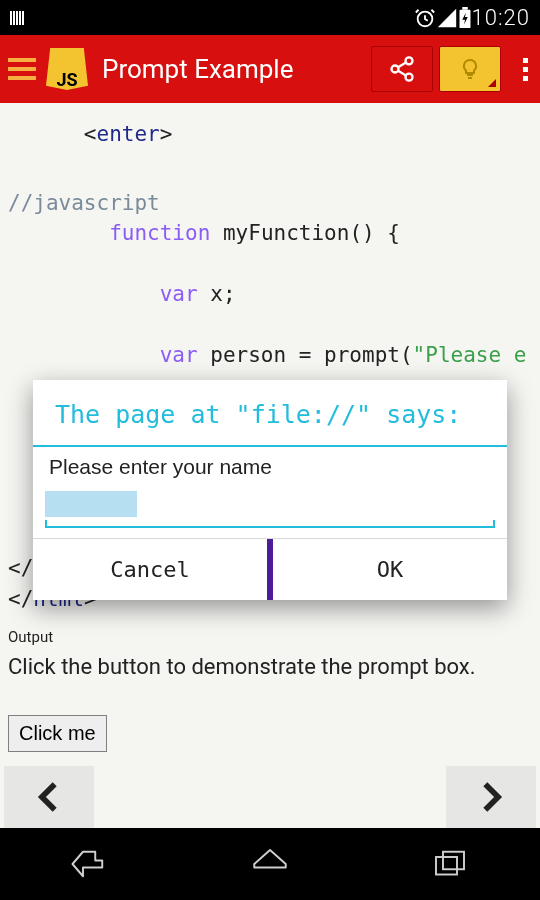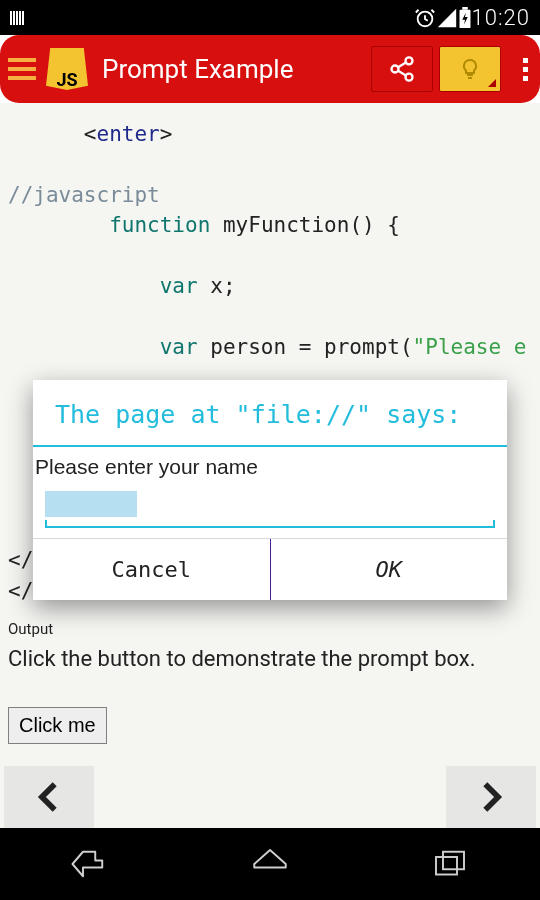--- a/index.html
+++ b/index.html
@@ -7,66 +7,66 @@
   
   
   .status-bar { height: 35px; background: #000; color: #fff; display: flex; align-items: center; justify-content: space-between; padding: 0 10px; font-size: 22px; }
   .status-left { display: flex; align-items: center; gap: 3px; }
   .status-right { display: flex; align-items: center; }
   .sig-bars { display: inline-flex; align-items: flex-end; gap: 1px; }
   .sig-bars span { width: 2px; background: #fff; }
   .time { font-weight: 300; letter-spacing: 1px; }
   
   
-  .app-bar { height: 68px; background: #d80f0f; color: #fff; display: flex; align-items: center; padding: 1px 8px; border-radius: 19px; }
+  .app-bar { height: 68px; background: #d80f0f; color: #fff; display: flex; align-items: center; padding: 1px 8px; }
   .hamburger { width: 28px; display: flex; flex-direction: column; gap: 5px; margin-right: 10px; }
   .hamburger span { height: 4px; background: #f5b041; }
   .js-logo { width: 42px; height: 42px; background: #f4c430; display: flex; align-items: flex-end; justify-content: center; color: #000; font-weight: bold; font-size: 18px; margin-right: 14px; clip-path: polygon(10% 0, 90% 0, 100% 90%, 50% 100%, 0 90%); }
   .app-title { flex: 1; font-size: 26px; font-weight: 400; }
   .app-actions { display: flex; align-items: center; gap: 6px; }
   .action-btn { width: 62px; height: 46px; display: flex; align-items: center; justify-content: center; border: 1px solid #a00; border-radius: 2px; position: relative; }
   .tip-btn { background: #f4c430; }
   .tip-btn::after { content: ""; position: absolute; right: 4px; bottom: 4px; width: 0; height: 0; border-left: 8px solid transparent; border-bottom: 8px solid #a00; }
   .overflow { display: flex; flex-direction: column; gap: 4px; margin-left: 16px; margin-right: 4px; }
   .overflow span { width: 5px; height: 5px; background: #fff; }
   
   
   .content { height: 725px; background: #f5f5f2; padding: 16px 8px 0 8px; font-family: Menlo, Consolas, monospace; font-size: 21px; position: relative; overflow: hidden; color: #222; }
   .code-line { white-space: pre; line-height: 1.45; }
   .tag { color: #1f2a8a; }
-  .comment { color: #7a8b99; }
-  .kw { color: #0f766e; }
+  .comment { color: #7a8b99; margin-top: 8px; }
+  .kw { color: #8b5cf6; }
   .str { color: #3aa04a; }
   
   .output-section { font-family: Roboto, Arial, sans-serif; margin-top: 14px; }
   .output-label { font-weight: normal; font-size: 15px; margin-bottom: 8px; }
   .output-text { font-size: 22px; margin-bottom: 36px; }
   .clickme { font-family: Arial, sans-serif; font-size: 20px; padding: 6px 10px; background: #eee; border: 1px solid #7f7f7f; }
   
   
   .nav-arrows { position: absolute; bottom: 0; left: 0; right: 0; display: flex; justify-content: space-between; padding: 0 4px; }
   .chev { width: 90px; height: 62px; background: #e6e6e4; display: flex; align-items: center; justify-content: center; }
   .chev svg { width: 34px; height: 34px; stroke: #222; stroke-width: 4; fill: none; }
   
   
   .dialog-overlay { position: absolute; inset: 0; }
   .dialog { position: absolute; top: 277px; left: 33px; width: 474px; background: #fff; box-shadow: 0 8px 24px rgba(0,0,0,0.4); }
   .dialog-title { color: #22bcdc; font-size: 25px; font-weight: 400; padding: 20px 22px 16px; }
   .title-divider { height: 2px; background: #22bcdc; }
-  .dialog-label { font-family: Arial, sans-serif; font-size: 21px; padding: 8px 2px 10px; }
+  .dialog-label { font-family: Arial, sans-serif; font-size: 21px; padding: 8px 16px 10px; }
   .dialog-input-wrap { margin: 0 12px 10px; position: relative; }
   .dialog-input { width: 100%; border: none; font-family: Arial, sans-serif; font-size: 23px; font-weight: bold; padding: 4px 2px 6px; outline: none; background: transparent; }
   .input-underline { height: 2px; background: #22bcdc; position: relative; }
   .input-underline::before, .input-underline::after { content: ""; position: absolute; bottom: 0; width: 2px; height: 8px; background: #22bcdc; }
   .input-underline::before { left: 0; }
   .input-underline::after { right: 0; }
   .input-selection { position: absolute; left: 0; top: 2px; height: 26px; background: #b6dff2; }
   .dialog-buttons { display: flex; border-top: 1px solid #d9d9d9; }
   .dialog-btn { flex: 1; text-align: center; padding: 18px 4px; font-size: 22px; color: #222; }
-  .dialog-btn + .dialog-btn { border-left: 1px solid #4c1d95; font-style: italic; }
+  .dialog-btn + .dialog-btn { border-left: 6px solid #4c1d95; }
   
   
   .nav-bar { height: 72px; background: #000; display: flex; align-items: center; justify-content: space-around; }
   .nav-bar svg { width: 42px; height: 42px; fill: none; stroke: #cfcfcf; stroke-width: 2.2; }
 </style>
 </head>
 <body>
 
 <div class="status-bar">
   <div class="status-left">

